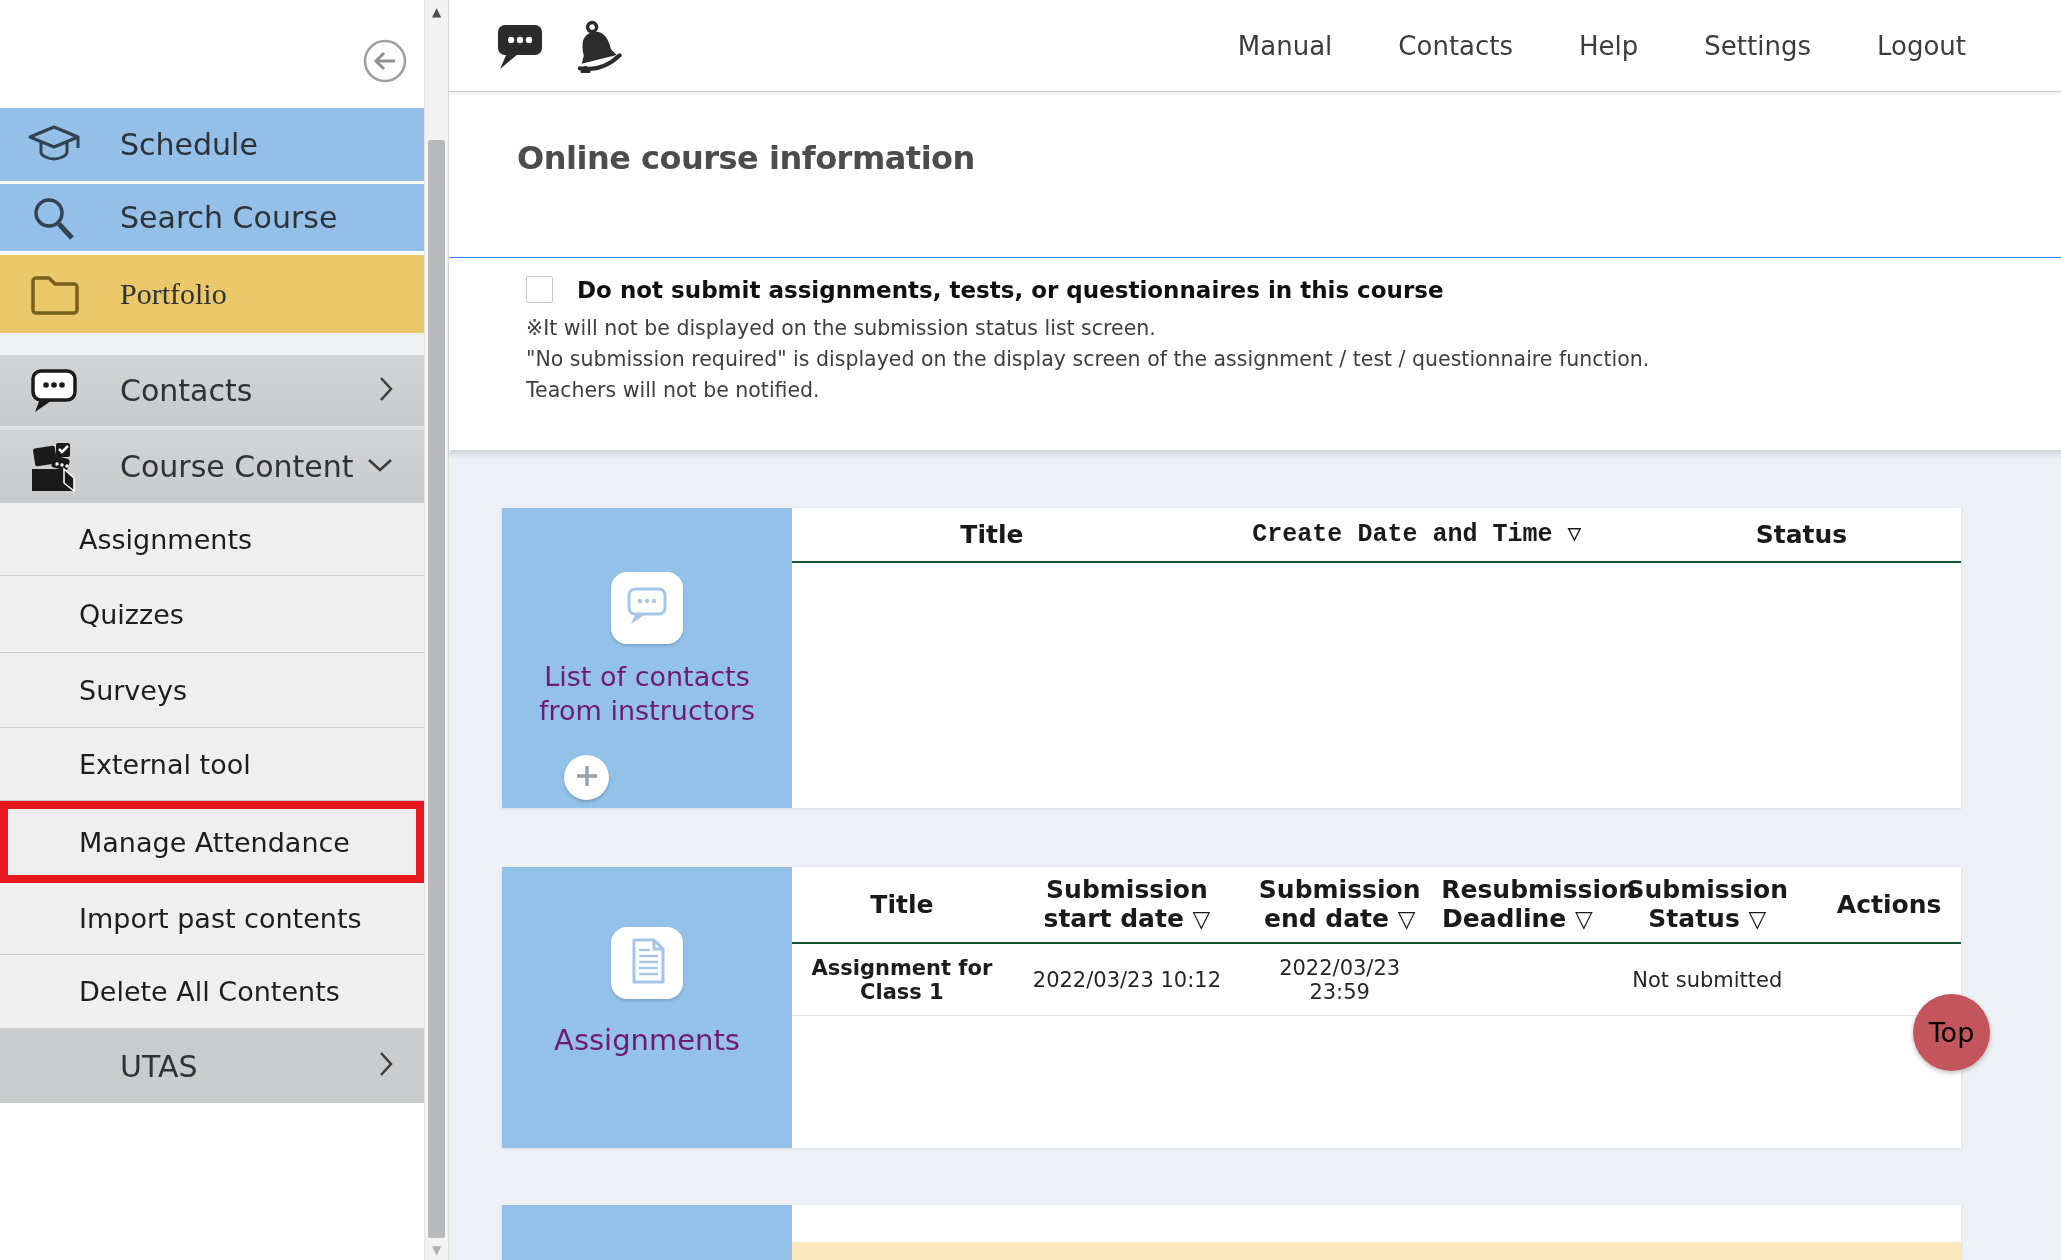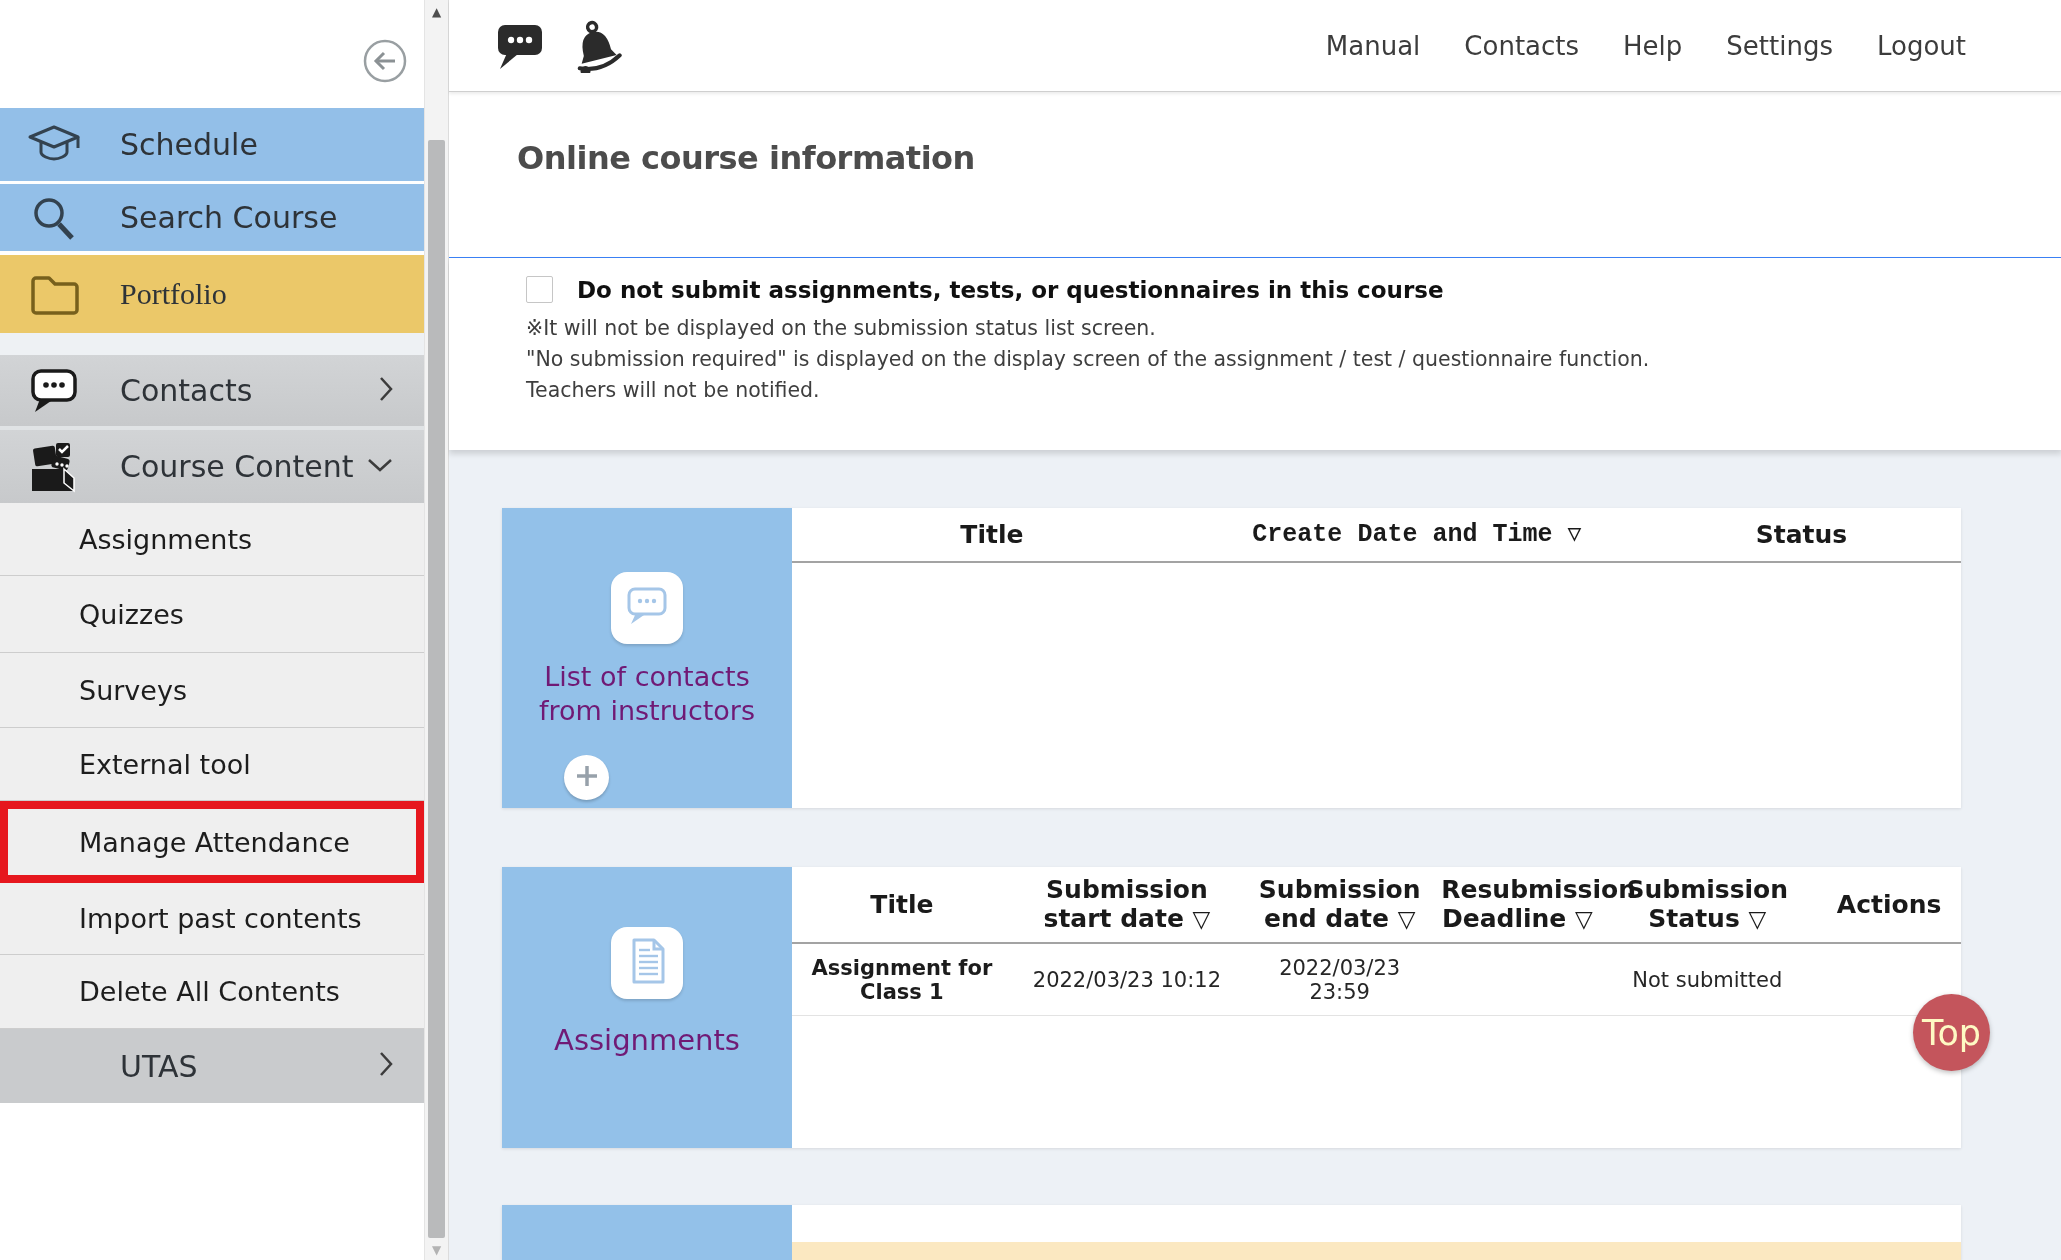--- a/index.html
+++ b/index.html
@@ -42,21 +42,21 @@
   .sb-up{position:absolute;top:5px;left:0;width:23px;text-align:center;font-size:12px;color:#4e4e4e;cursor:pointer;}
   .sb-down{position:absolute;bottom:3px;left:0;width:23px;text-align:center;font-size:12px;color:#b3b3b3;cursor:pointer;}
   .sb-thumb{position:absolute;top:140px;left:3px;width:17px;height:1098px;background:#b9babb;border-radius:2px;cursor:pointer;}
   
   .main{position:absolute;left:448px;top:0;width:1613px;height:1260px;background:#edf1f6;border-left:1px solid #dcdcdc;}
   .topbar{position:absolute;top:0;left:0;right:0;height:91px;background:#fff;
           border-bottom:1px solid #cfcfcf;box-shadow:0 2px 3px rgba(0,0,0,0.08);
           display:flex;align-items:center;z-index:3;}
   .tb-chat{margin-left:46px;cursor:pointer;display:flex;}
   .tb-bell{margin-left:22px;cursor:pointer;display:flex;}
-  .tb-nav{margin-left:auto;margin-right:96px;display:flex;gap:44px;}
+  .tb-nav{margin-left:auto;margin-right:96px;display:flex;gap:66px;}
   .tb-nav a{font-size:26px;color:#3c3c3c;text-decoration:none;cursor:pointer;}
   .page-header{position:absolute;top:92px;left:0;right:0;height:165px;background:#fff;border-bottom:7px solid #3b82f6;z-index:2;}
   .page-title{position:absolute;left:68px;top:26px;font-size:32px;font-weight:bold;color:#4c4c4c;letter-spacing:-0.5px;}
   .opt{position:absolute;top:258px;left:0;right:0;height:192px;background:#fff;
        box-shadow:0 4px 6px rgba(0,0,0,0.14);z-index:2;}
   .opt-row{position:absolute;left:77px;top:18px;display:flex;align-items:center;}
   .cb{width:25px;height:25px;border:1px solid #c6c6c6;border-radius:2px;background:#fff;cursor:pointer;flex-shrink:0;}
   .cb-label{margin-left:24px;font-size:23px;font-weight:bold;color:#101010;}
   .notes{position:absolute;left:77px;top:60px;font-size:20.5px;color:#3e3e3e;}
   .notes p{margin:0 0 10px 0;line-height:21px;}
@@ -67,34 +67,34 @@
   .card3{top:1205px;height:55px;}
   .panel{width:290px;background:#93c1e9;position:relative;flex-shrink:0;}
   .tablearea{flex:1;background:#fff;position:relative;}
   .icon-tile{width:72px;height:72px;background:#fff;border-radius:16px;margin:64px auto 0;
              display:flex;align-items:center;justify-content:center;box-shadow:0 2px 3px rgba(0,0,0,0.15);}
   .card2 .icon-tile{margin-top:60px;}
   .panel-label{margin-top:16px;text-align:center;font-size:27px;color:#701a75;line-height:34px;padding:0 12px;}
   .card2 .panel-label{font-size:29px;margin-top:24px;}
   .plus-btn{position:absolute;left:62px;bottom:8px;width:45px;height:45px;background:#fff;border-radius:50%;
             box-shadow:0 2px 3px rgba(0,0,0,0.2);display:flex;align-items:center;justify-content:center;cursor:pointer;}
-  .thead{display:flex;border-bottom:2px solid #a3a3a3;}
+  .thead{display:flex;border-bottom:2px solid #14532d;}
   .t1-head{height:53px;align-items:center;}
   .t2-head{height:75px;align-items:center;}
   .th{box-sizing:border-box;text-align:center;font-weight:bold;font-size:25px;color:#1a1a1a;line-height:29px;padding:0 4px;}
   .sort{font-weight:normal;font-size:23px;cursor:pointer;}
   .t1-c0{width:34.2%;} .t1-c1{width:38.5%;font-family:Liberation Mono, monospace;} .t1-c2{width:27.3%;}
   .t2-c0{width:18.8%;} .t2-c1{width:19.7%;} .t2-c2{width:16.7%;}
   .t2-c3{width:13.7%;} .t2-c4{width:18.8%;} .t2-c5{width:12.3%;}
   .t2-row{display:flex;height:71px;border-bottom:1px solid #e3e3e3;align-items:center;}
   .td{box-sizing:border-box;text-align:center;font-size:21px;color:#262626;line-height:24px;padding:0 6px;}
   .td-title{font-weight:bold;color:#1c1c1c;}
   .band-yellow{position:absolute;left:0;right:0;top:37px;bottom:0;background:#fbe8c1;}
   .top-btn{position:absolute;left:1464px;top:994px;width:77px;height:77px;border-radius:50%;background:#c4555c;
-           color:#fef9c3;display:flex;align-items:center;justify-content:center;font-size:35px;cursor:pointer;
+           color:#000000;display:flex;align-items:center;justify-content:center;font-size:27px;cursor:pointer;
            box-shadow:0 2px 5px rgba(0,0,0,0.25);z-index:10;}
 </style>
 </head>
 <body>
 
 <div class="sidebar">
   <div class="sb-header">
     <div class="back-btn">
       <span>
         <svg width="46" height="46" viewBox="0 0 46 46">

